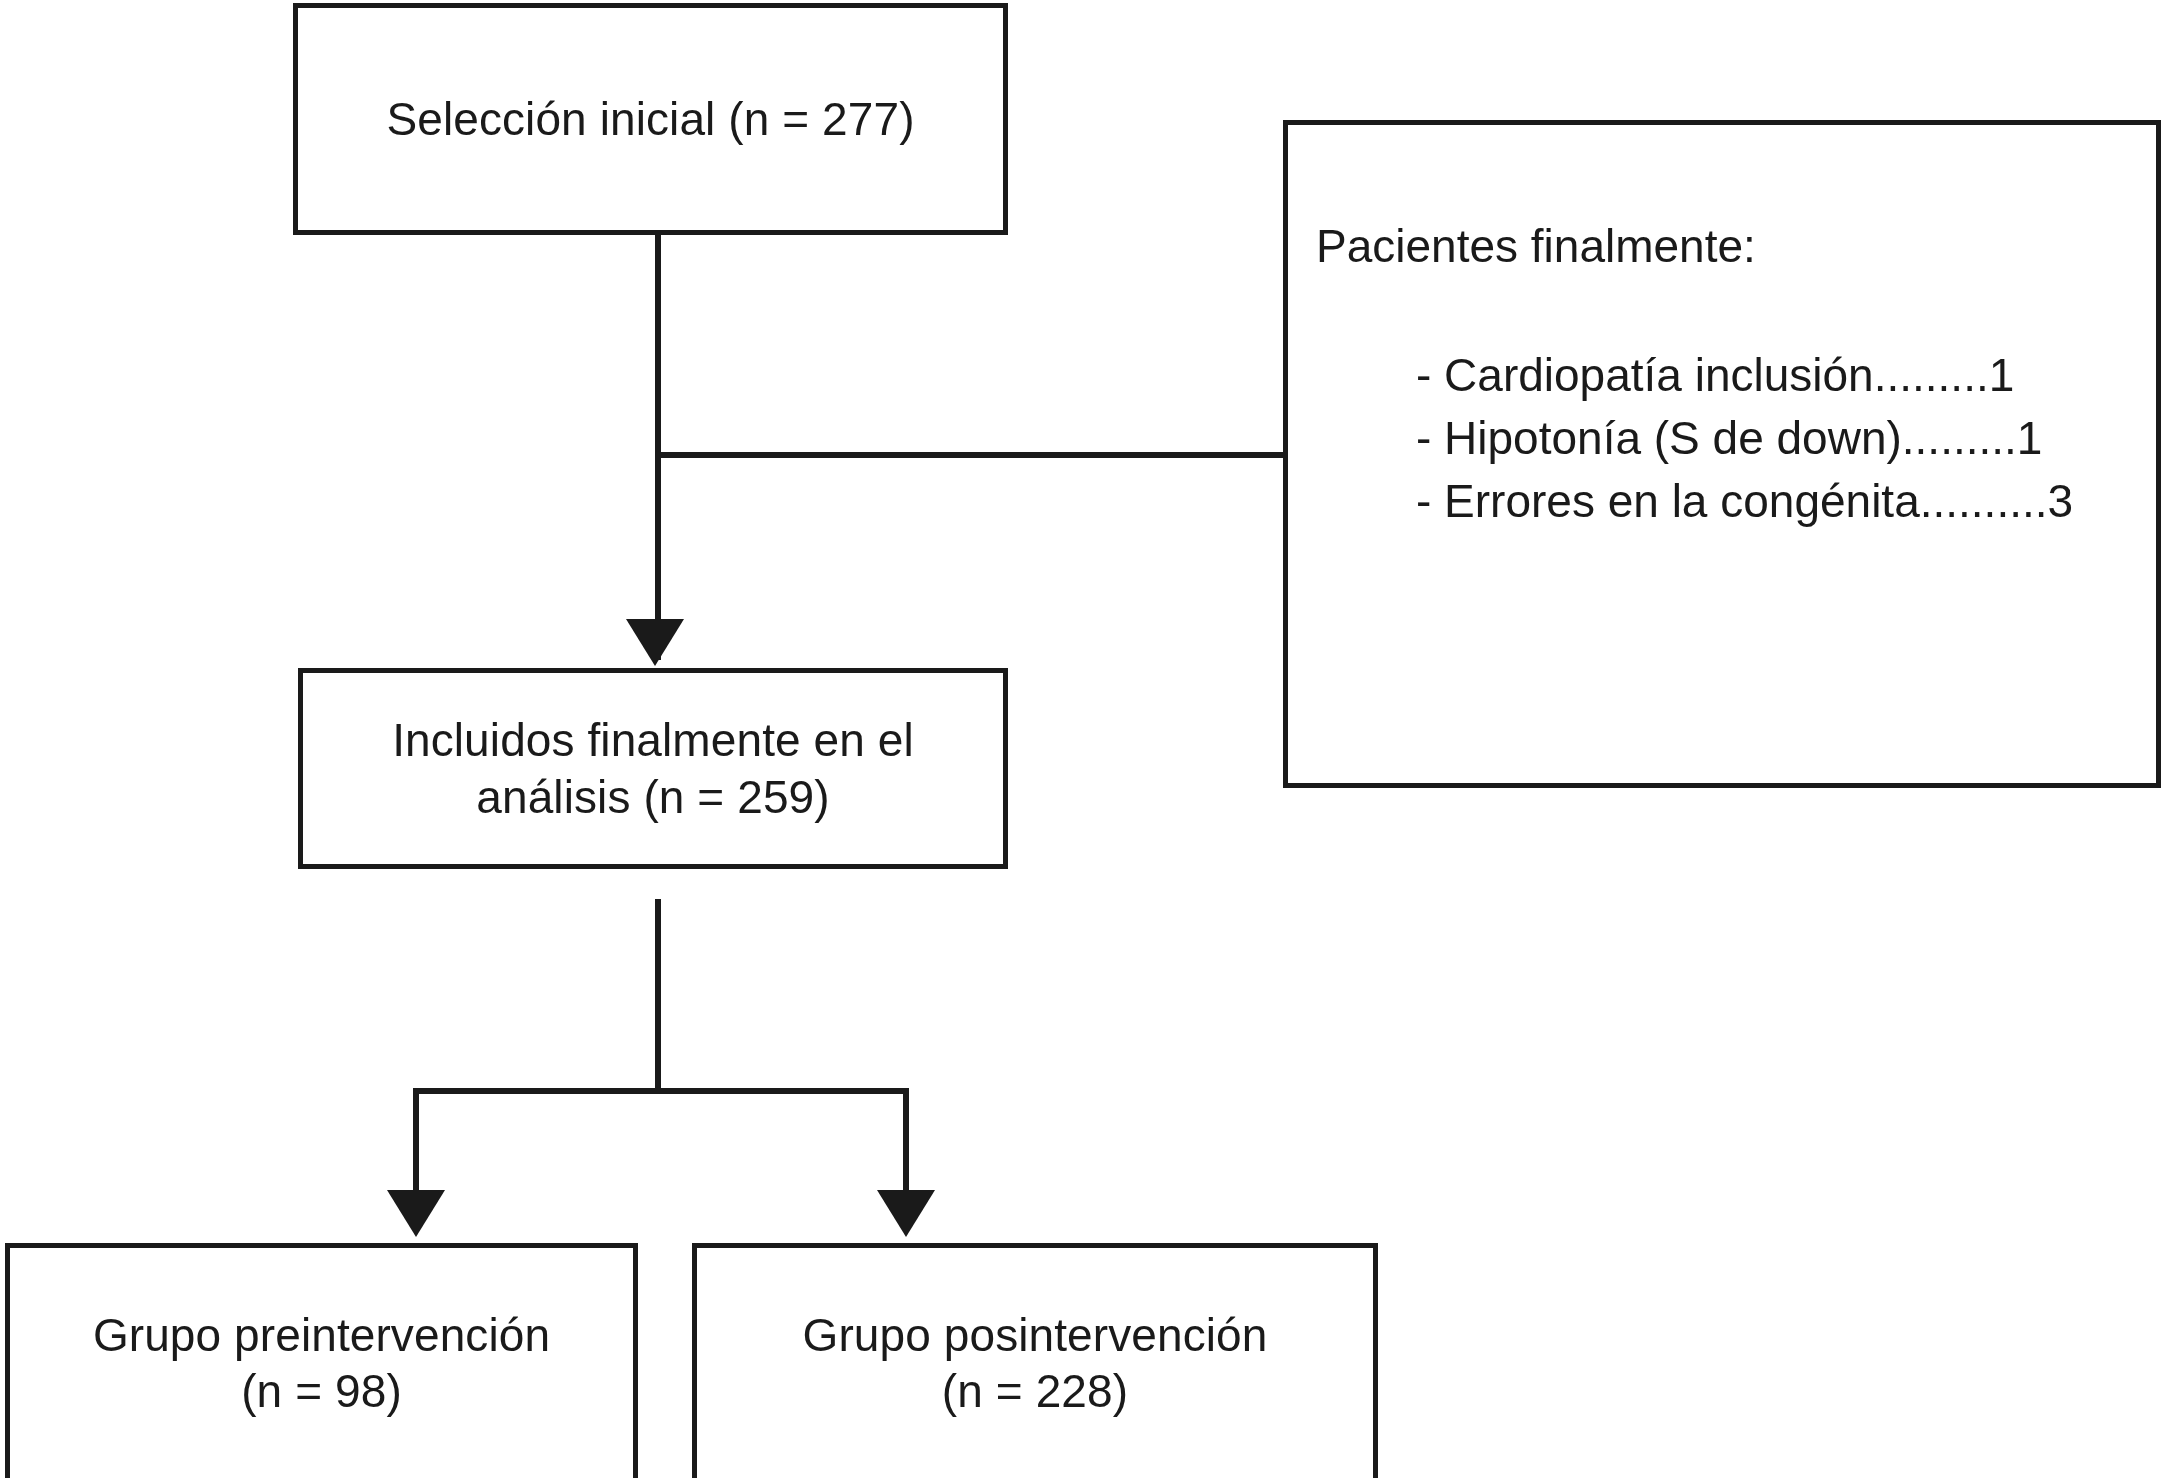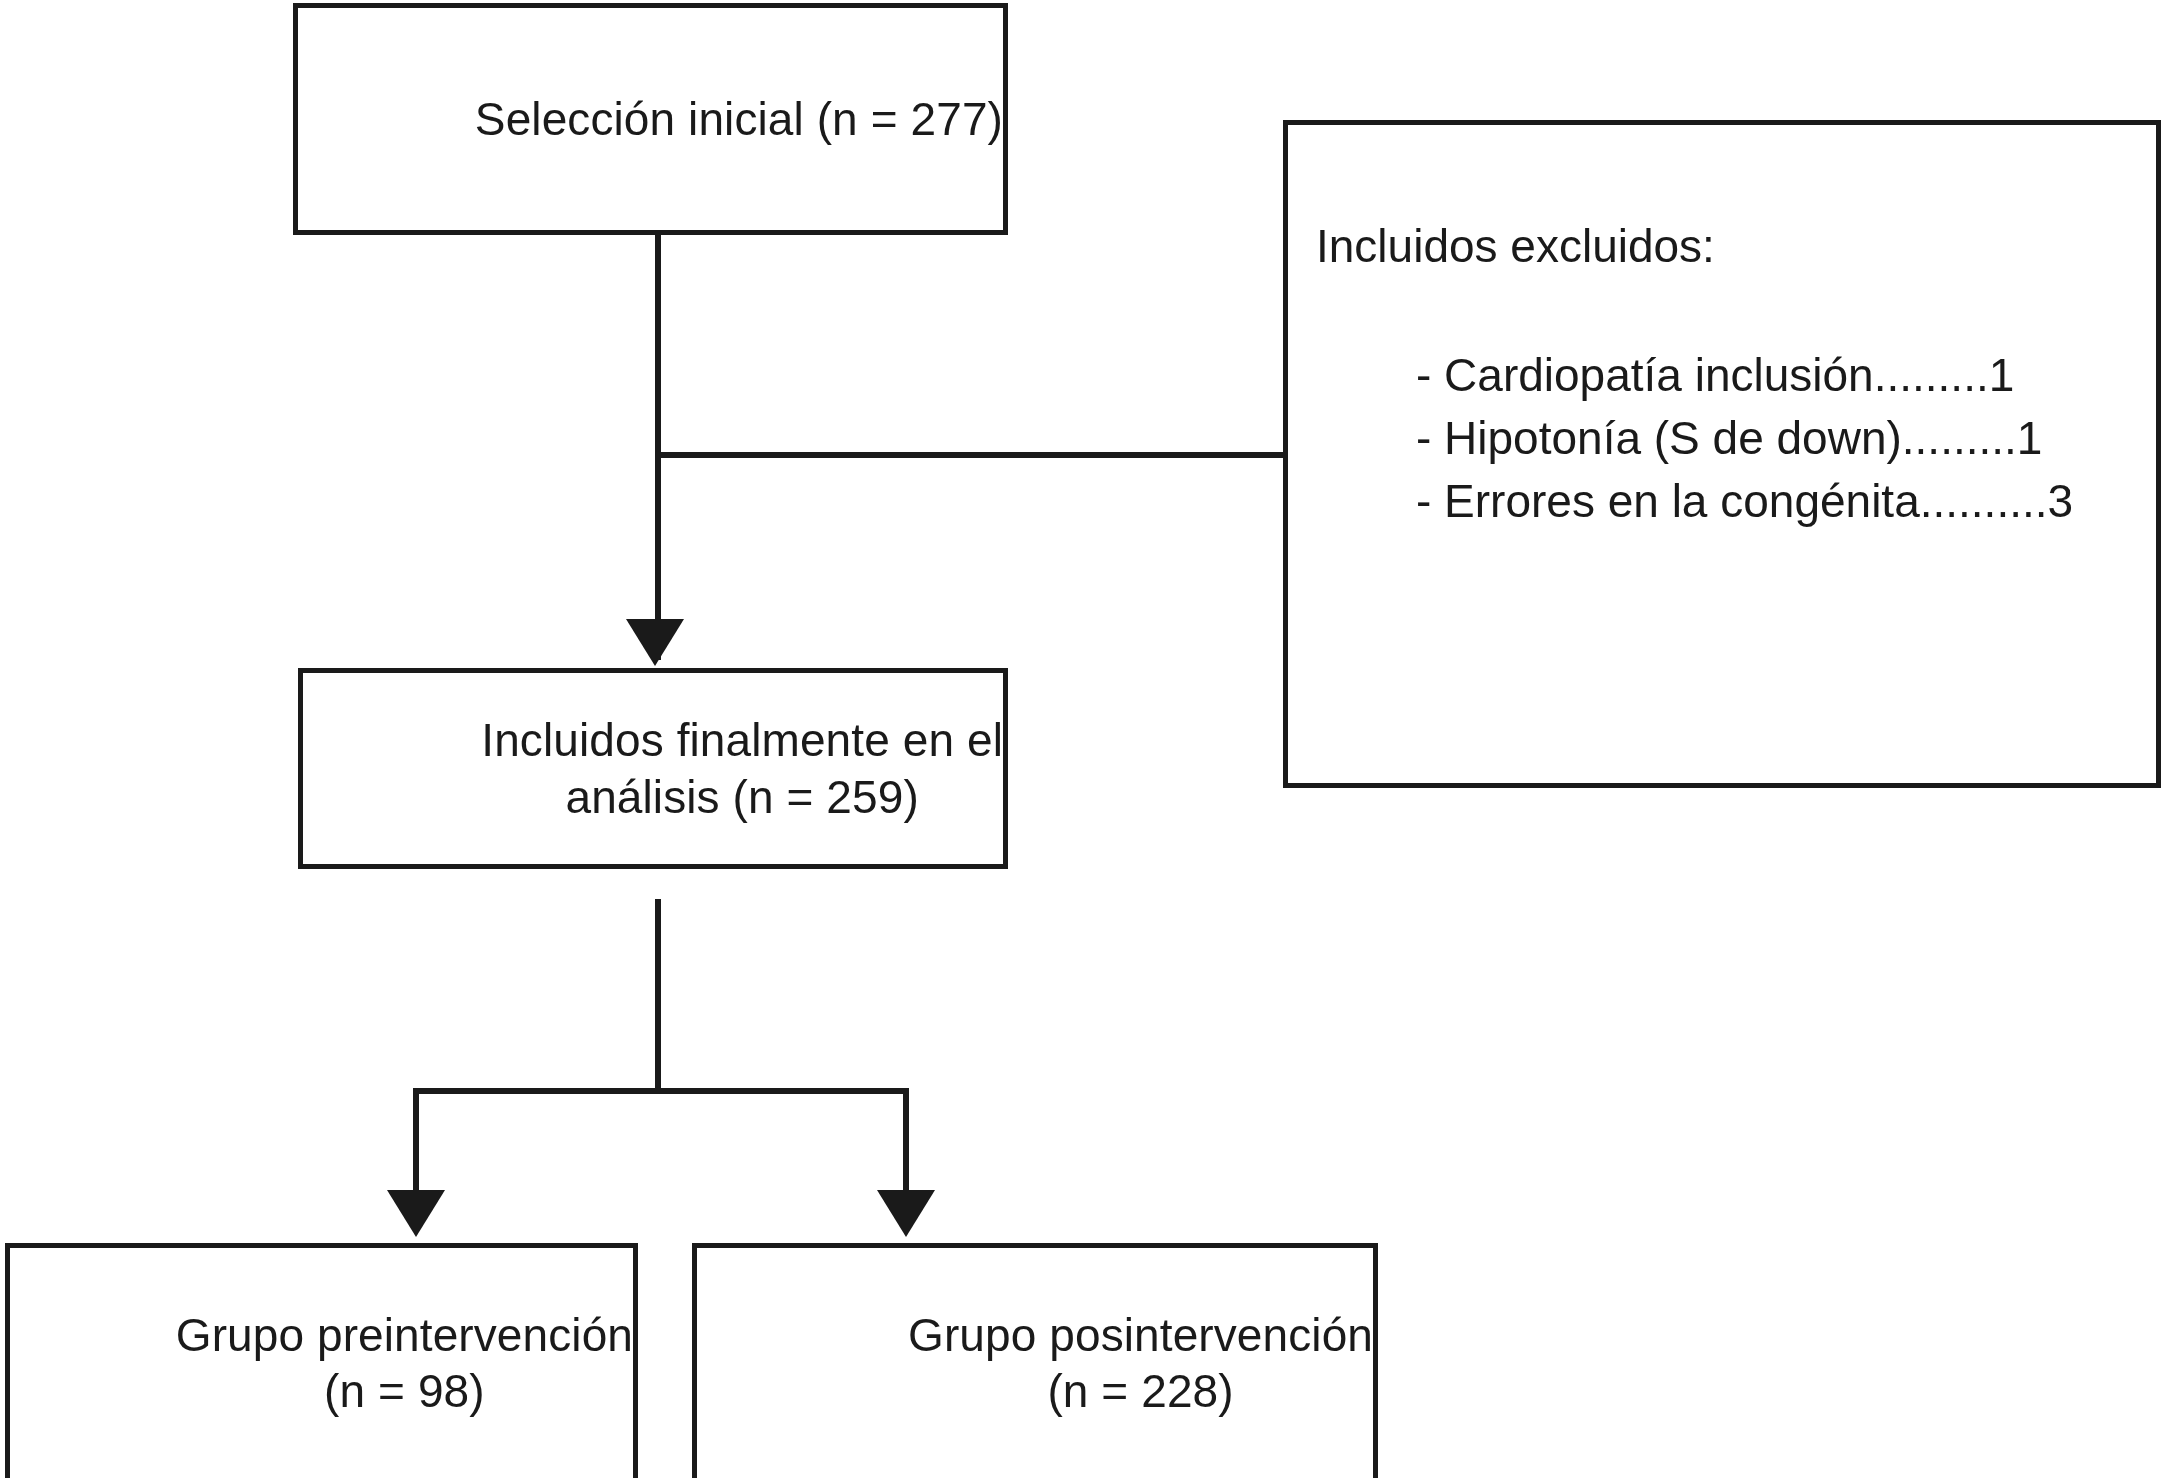--- a/index.html
+++ b/index.html
@@ -16,21 +16,21 @@
     color: #1a1a1a;
     overflow: hidden;
   }
   .node-box {
     position: absolute;
     box-sizing: border-box;
     border: 5px solid #1a1a1a;
     background: #ffffff;
     display: flex;
     align-items: center;
-    justify-content: flex-end;
+    justify-content: center;
     text-align: center;
   }
   .node-text {
     font-size: 46px;
     line-height: 1.22;
     letter-spacing: 0.1px;
     white-space: pre-line;
     color: #1a1a1a;
   }
 
@@ -143,21 +143,21 @@
   <div class="node-box" id="box-initial">
     <span class="node-text">Selección inicial (n = 277)</span>
   </div>
 
   <div class="conn-v" id="stem-initial"></div>
   <div class="arrow-down" id="arrow-initial"></div>
 
   <div class="conn-h" id="branch-excluded"></div>
 
   <div class="node-box" id="box-excluded">
-    <div id="excluded-title">Incluidos excluidos:</div>
+    <div id="excluded-title">Pacientes finalmente:</div>
     <ul id="excluded-list">
       <li>- Cardiopatía inclusión.........1</li>
       <li>- Hipotonía (S de down).........1</li>
       <li>- Errores en la congénita..........3</li>
     </ul>
   </div>
 
   <div class="node-box" id="box-included">
     <span class="node-text">Incluidos finalmente en el
 análisis (n = 259)</span>

